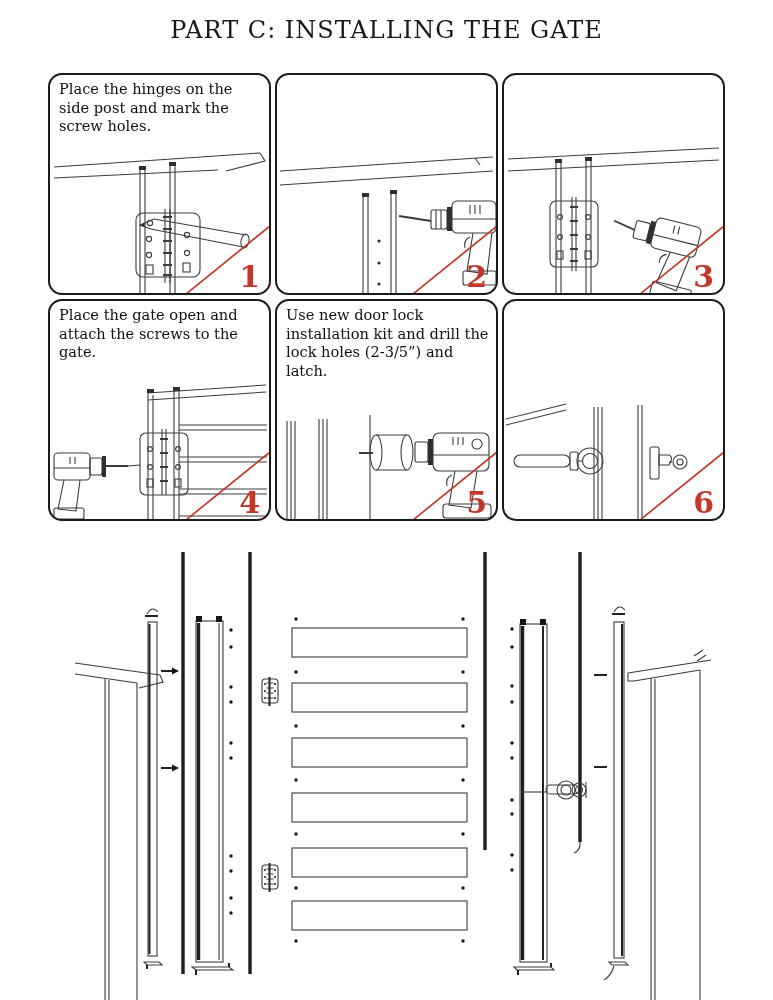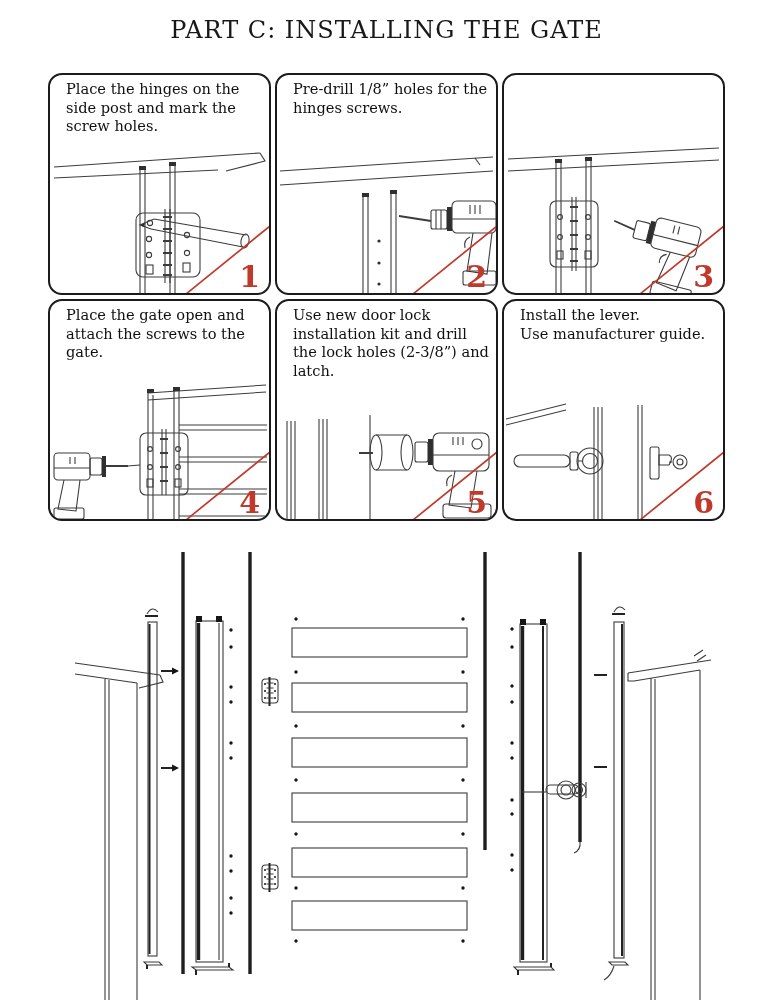--- a/index.html
+++ b/index.html
@@ -13,21 +13,21 @@
   }
   .panels{
     position:absolute;top:73px;left:48px;
     display:grid;grid-template-columns:repeat(3,223px);grid-auto-rows:222px;gap:4px;
   }
   .panel{
     position:relative;box-sizing:border-box;background:#fff;
     border:2.5px solid #1b1b1b;border-radius:14px;overflow:hidden;
   }
   .step-text{
-    position:relative;z-index:2;padding:5px 7px 0 16px;
+    position:relative;z-index:2;padding:5px 7px 0 9px;
     font-size:14.6px;line-height:1.27;color:#101010;white-space:pre-line;
   }
   .art{position:absolute;left:0;bottom:0;width:100%;height:150px;z-index:1;}
   .art path,.art line,.art rect,.art circle,.art ellipse{fill:none;stroke:#3c3c3c;stroke-width:1.1;}
   .art .mid{stroke-width:1.8;}
   .art .fill{fill:#2f2f2f;stroke:none;}
   .corner{position:absolute;right:-1px;bottom:-1px;width:84px;height:68px;z-index:3;}
   .corner line{stroke:#c0392b;stroke-width:1.7;}
   .step-number{
     position:absolute;right:9px;bottom:1px;z-index:4;
@@ -81,21 +81,20 @@
         <path class="fill" d="M90,82 l5,-2.2 l-0.8,4.4 z"></path>
       </g>
     </svg>
     <svg class="corner" viewBox="0 0 84 68">
         <line x1="0" y1="68" x2="84" y2="0"></line>
       </svg>
     <div class="step-number">1</div>
   </div>
 
   <div class="panel">
-    <div class="step-text">Pre-drill  1/8” holes for the hinges screws.</div>
     <svg class="art" viewBox="0 0 219 150">
       <g>
         <path d="M3,28 L216,14"></path>
           <path d="M3,42 L216,28"></path>
           <path d="M198,15 L203,22"></path>
         <path d="M86,54 V150"></path>
           <path d="M91,54 V150"></path>
           <path d="M114,51 V150"></path>
           <path d="M119,51 V150"></path>
         <rect class="fill" x="85" y="50" width="7" height="4"></rect>
@@ -195,21 +194,21 @@
         <path d="M20,88 V95 M25,88 V95"></path>
       </g>
     </svg>
     <svg class="corner" viewBox="0 0 84 68">
         <line x1="0" y1="68" x2="84" y2="0"></line>
       </svg>
     <div class="step-number">4</div>
   </div>
 
   <div class="panel">
-    <div class="step-text">Use new door lock installation kit and drill the lock holes (2-3/8”) and latch.</div>
+    <div class="step-text">Use new door lock installation kit and drill the lock holes (2-3/5”) and latch.</div>
     <svg class="art" viewBox="0 0 219 150">
       <g>
         <path d="M10,52 V150 M14,52 V150 M18,52 V150"></path>
         <path d="M42,50 V150 M46,50 V150 M50,50 V150"></path>
         <path d="M93,46 V150"></path>
       </g>
       <g>
         <path class="mid" d="M82,84 H96"></path>
         <path d="M99,66 H130"></path>
           <path d="M99,101 H130"></path>
@@ -228,22 +227,20 @@
         <rect x="166" y="135" width="48" height="14" rx="3"></rect>
       </g>
     </svg>
     <svg class="corner" viewBox="0 0 84 68">
         <line x1="0" y1="68" x2="84" y2="0"></line>
       </svg>
     <div class="step-number">5</div>
   </div>
 
   <div class="panel">
-    <div class="step-text">Install the lever.
-Use manufacturer guide.</div>
     <svg class="art" viewBox="0 0 219 150">
       <g>
         <path d="M2,50 L62,35"></path>
           <path d="M2,56 L62,41"></path>
         <path d="M90,38 V150 M94,38 V150 M98,38 V150"></path>
         <path d="M134,36 V150 M138,36 V150"></path>
       </g>
       <g>
         <rect x="10" y="86" width="56" height="12" rx="6"></rect>
         <rect x="66" y="83" width="8" height="18" rx="2"></rect>

